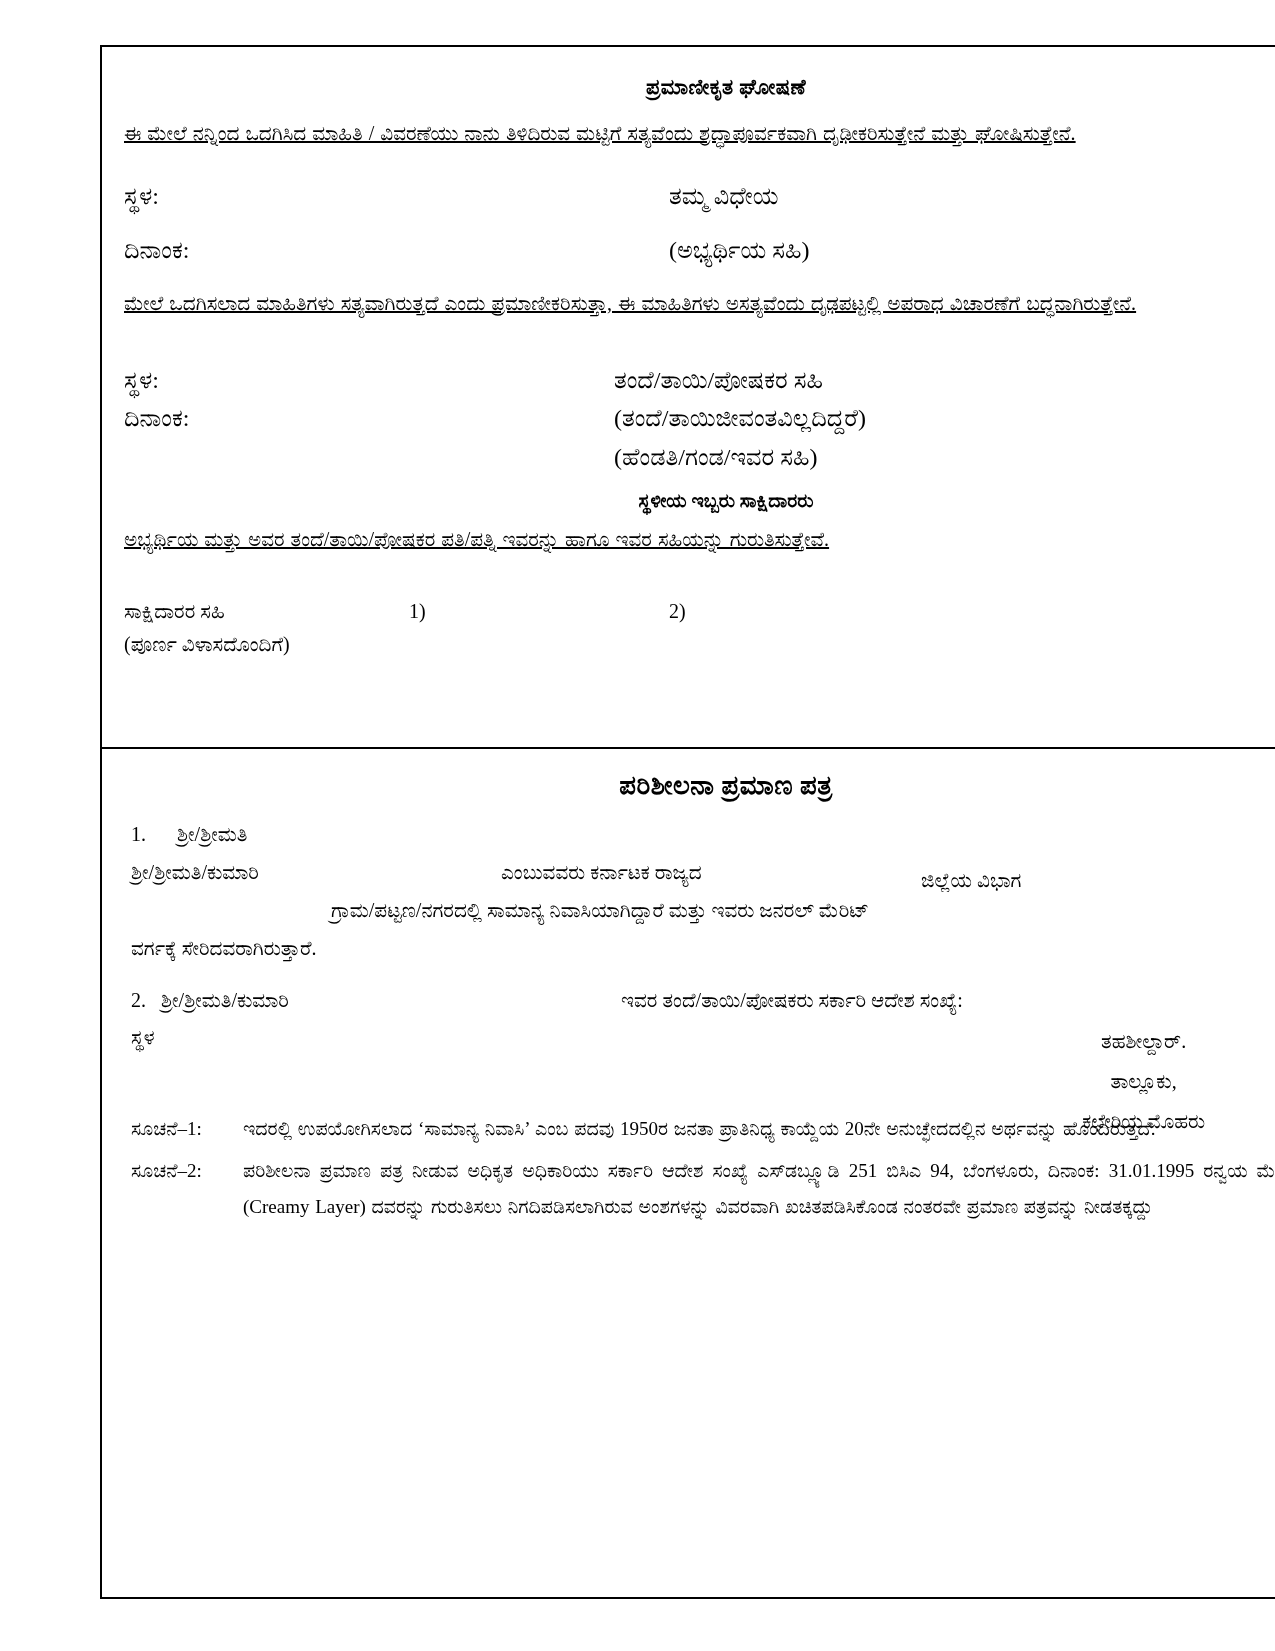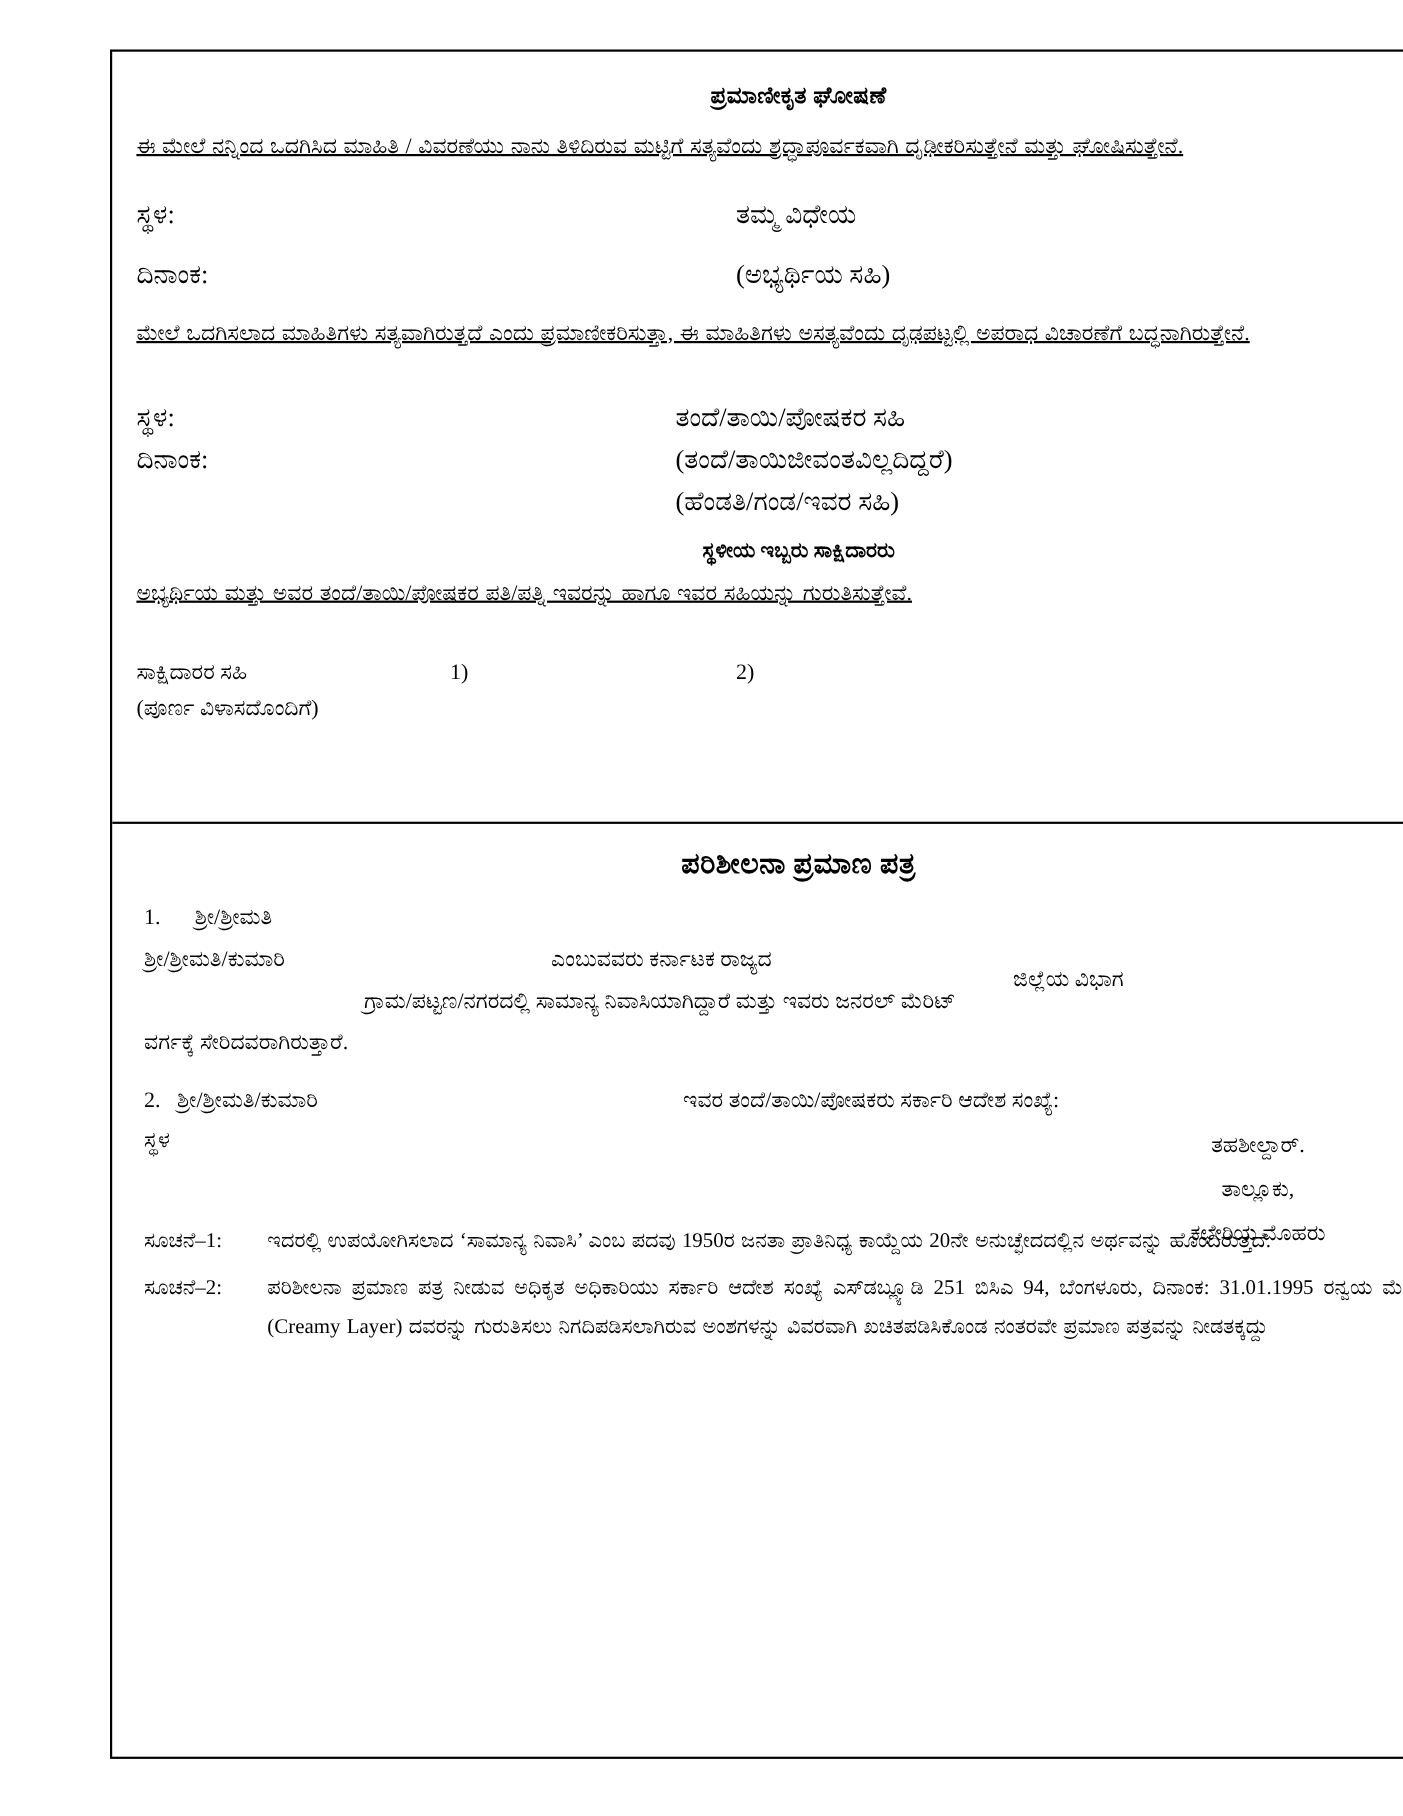--- a/index.html
+++ b/index.html
@@ -149,21 +149,21 @@
   }
   .clause .c-mid2 {
     position: absolute;
     left: 370px;
     top: 0;
     white-space: nowrap;
   }
   .clause .c-right {
     position: absolute;
     left: 790px;
-    top: 18px;
+    top: 8px;
     white-space: nowrap;
   }
   .clause-indent {
     padding-left: 200px;
     font-size: 20px;
     line-height: 1.9;
   }
   .clause-flow {
     font-size: 20px;
     line-height: 1.95;

